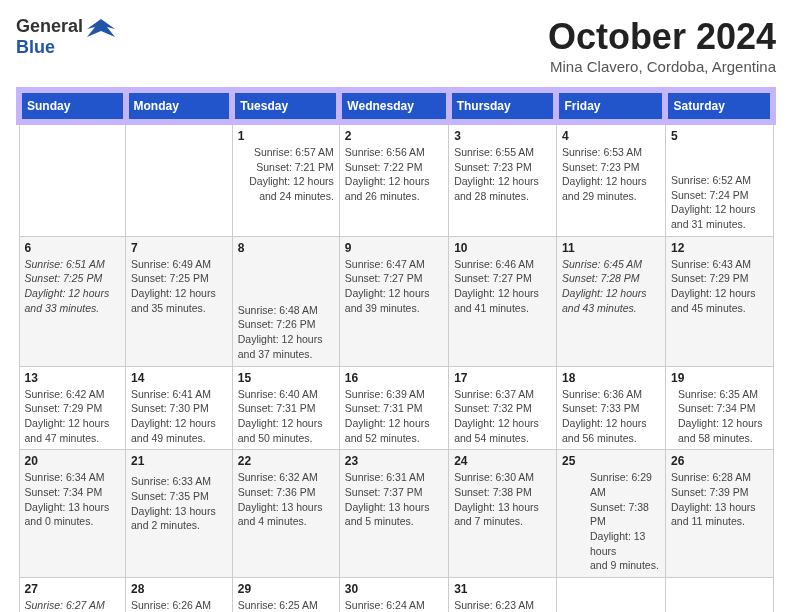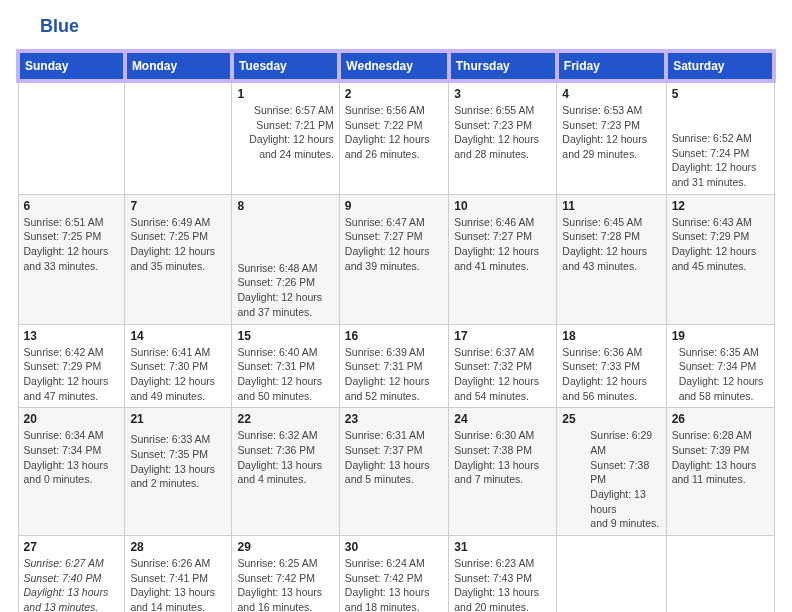--- a/index.html
+++ b/index.html
@@ -42,21 +42,21 @@
       width: 100%;
       border-collapse: collapse;
       font-size: 11px;
     }
     .calendar-table th {
       background: #2255cc;
       color: #fff;
       text-align: left;
       padding: 6px 5px;
       font-size: 12px;
-      border: 4px solid #c4b5fd;
+      border: 6px solid #c4b5fd;
     }
     .calendar-table td {
       border: 1px solid #ccc;
       vertical-align: top;
       padding: 4px 5px;
       height: 80px;
       width: 113px;
       background: #fff;
     }
     .calendar-table tr:nth-child(even) td {
@@ -76,23 +76,33 @@
     }
     .empty-cell {
       background: #f9f9f9;
     }
   </style>
 </head>
 <body>
 
 <div class="header">
   <div class="logo">
+    <div class="logo-row">
+      <span style="font-size:18px;font-weight:bold;color:#333;">General</span>
+      <svg width="28" height="20" viewBox="0 0 28 20">
+        <polygon points="14,2 28,12 20,10 28,20 14,14 0,20 8,10 0,12" fill="#2255aa"></polygon>
+      </svg>
+    </div>
     <div>
-      <span style="font-size:18px;font-weight:bold;color:#2255aa;margin-left:24px;">Blue</span>
+      <span style="font-size:18px;font-weight:bold;color:#2255aa;">Blue</span>
     </div>
+  </div>
+  <div class="title-section">
+    <div class="month-title">October 2024</div>
+    <div class="location">Mina Clavero, Cordoba, Argentina</div>
   </div>
 </div>
 
 <table class="calendar-table">
   <thead>
     <tr id="header-row">
         <th>Sunday</th>
         <th>Monday</th>
         <th>Tuesday</th>
         <th>Wednesday</th>
@@ -137,21 +147,21 @@
           <span class="day-number">5</span>
           <div class="cell-content" style="white-space: pre-line; margin-top: 30px;">Sunrise: 6:52 AM
 Sunset: 7:24 PM
 Daylight: 12 hours
 and 31 minutes.</div>
         </td>
       </tr>
       <tr>
         <td>
           <span class="day-number">6</span>
-          <div class="cell-content" style="white-space: pre-line;">Sunrise: 6:51 AM
+          <div class="cell-content" style="white-space: pre-line; font-style: italic;">Sunrise: 6:51 AM
 Sunset: 7:25 PM
 Daylight: 12 hours
 and 33 minutes.</div>
         </td>
         <td>
           <span class="day-number">7</span>
           <div class="cell-content" style="white-space: pre-line;">Sunrise: 6:49 AM
 Sunset: 7:25 PM
 Daylight: 12 hours
 and 35 minutes.</div>
@@ -172,21 +182,21 @@
         </td>
         <td>
           <span class="day-number">10</span>
           <div class="cell-content" style="white-space: pre-line;">Sunrise: 6:46 AM
 Sunset: 7:27 PM
 Daylight: 12 hours
 and 41 minutes.</div>
         </td>
         <td>
           <span class="day-number">11</span>
-          <div class="cell-content" style="white-space: pre-line;">Sunrise: 6:45 AM
+          <div class="cell-content" style="white-space: pre-line; font-style: italic;">Sunrise: 6:45 AM
 Sunset: 7:28 PM
 Daylight: 12 hours
 and 43 minutes.</div>
         </td>
         <td>
           <span class="day-number">12</span>
           <div class="cell-content" style="white-space: pre-line;">Sunrise: 6:43 AM
 Sunset: 7:29 PM
 Daylight: 12 hours
 and 45 minutes.</div>

